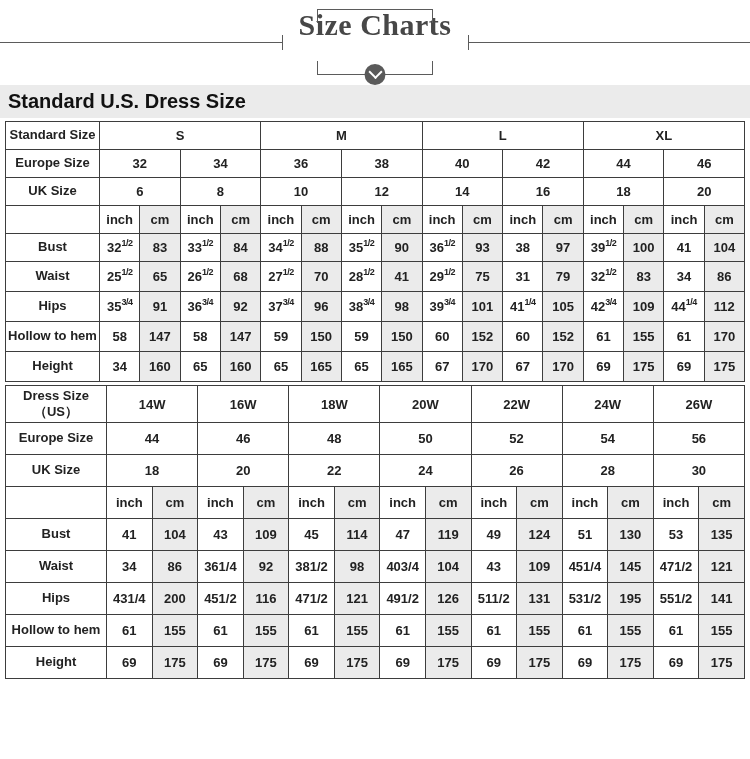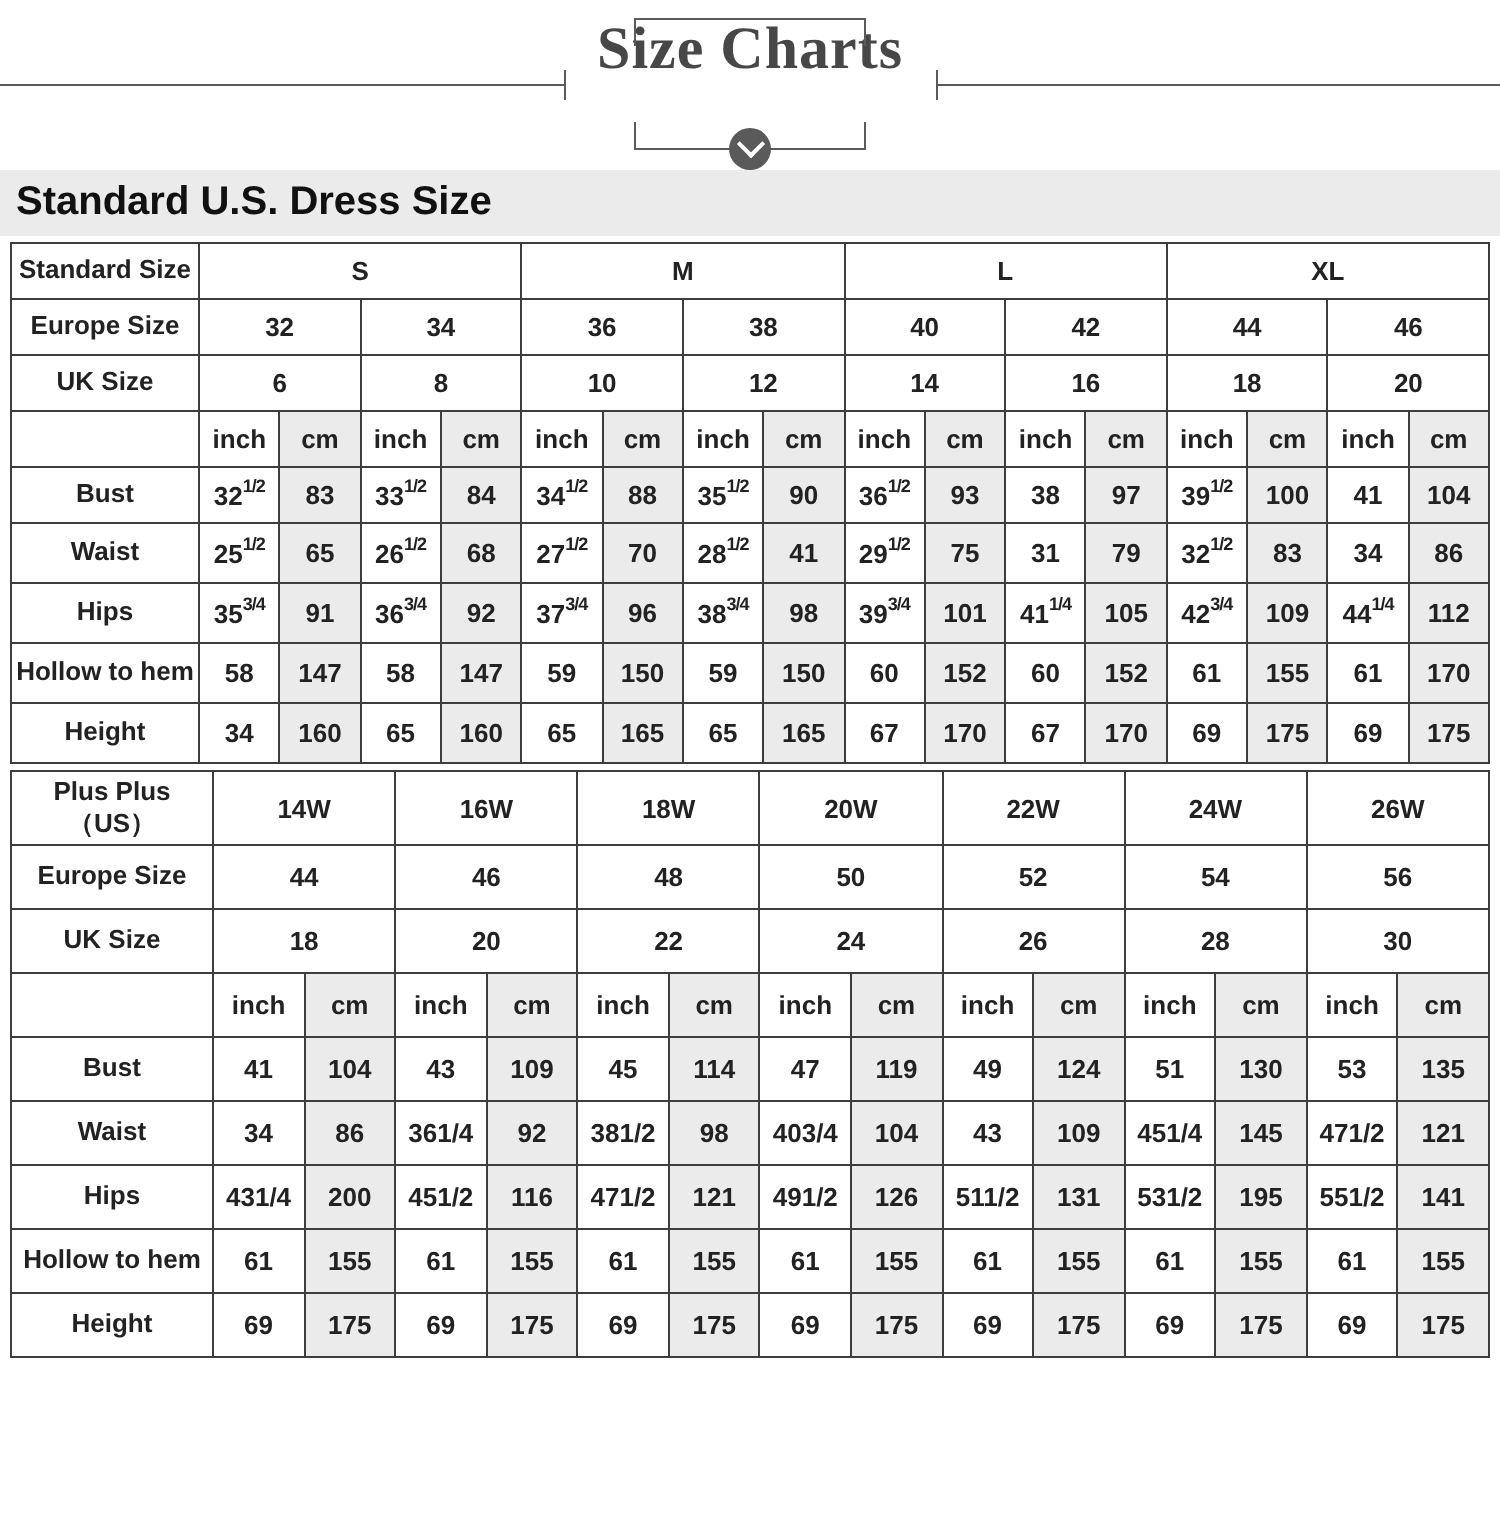--- a/index.html
+++ b/index.html
@@ -257,21 +257,21 @@
         <col>
         <col>
         <col>
         <col>
         <col>
         <col>
         <col>
       </colgroup>
       <tbody>
         <tr>
-          <td class="lbl">Plus Plus
+          <td class="lbl">Dress Size
 （US）</td>
           <td colspan="2">14W</td>
           <td colspan="2">16W</td>
           <td colspan="2">18W</td>
           <td colspan="2">20W</td>
           <td colspan="2">22W</td>
           <td colspan="2">24W</td>
           <td colspan="2">26W</td>
         </tr>
         <tr>

